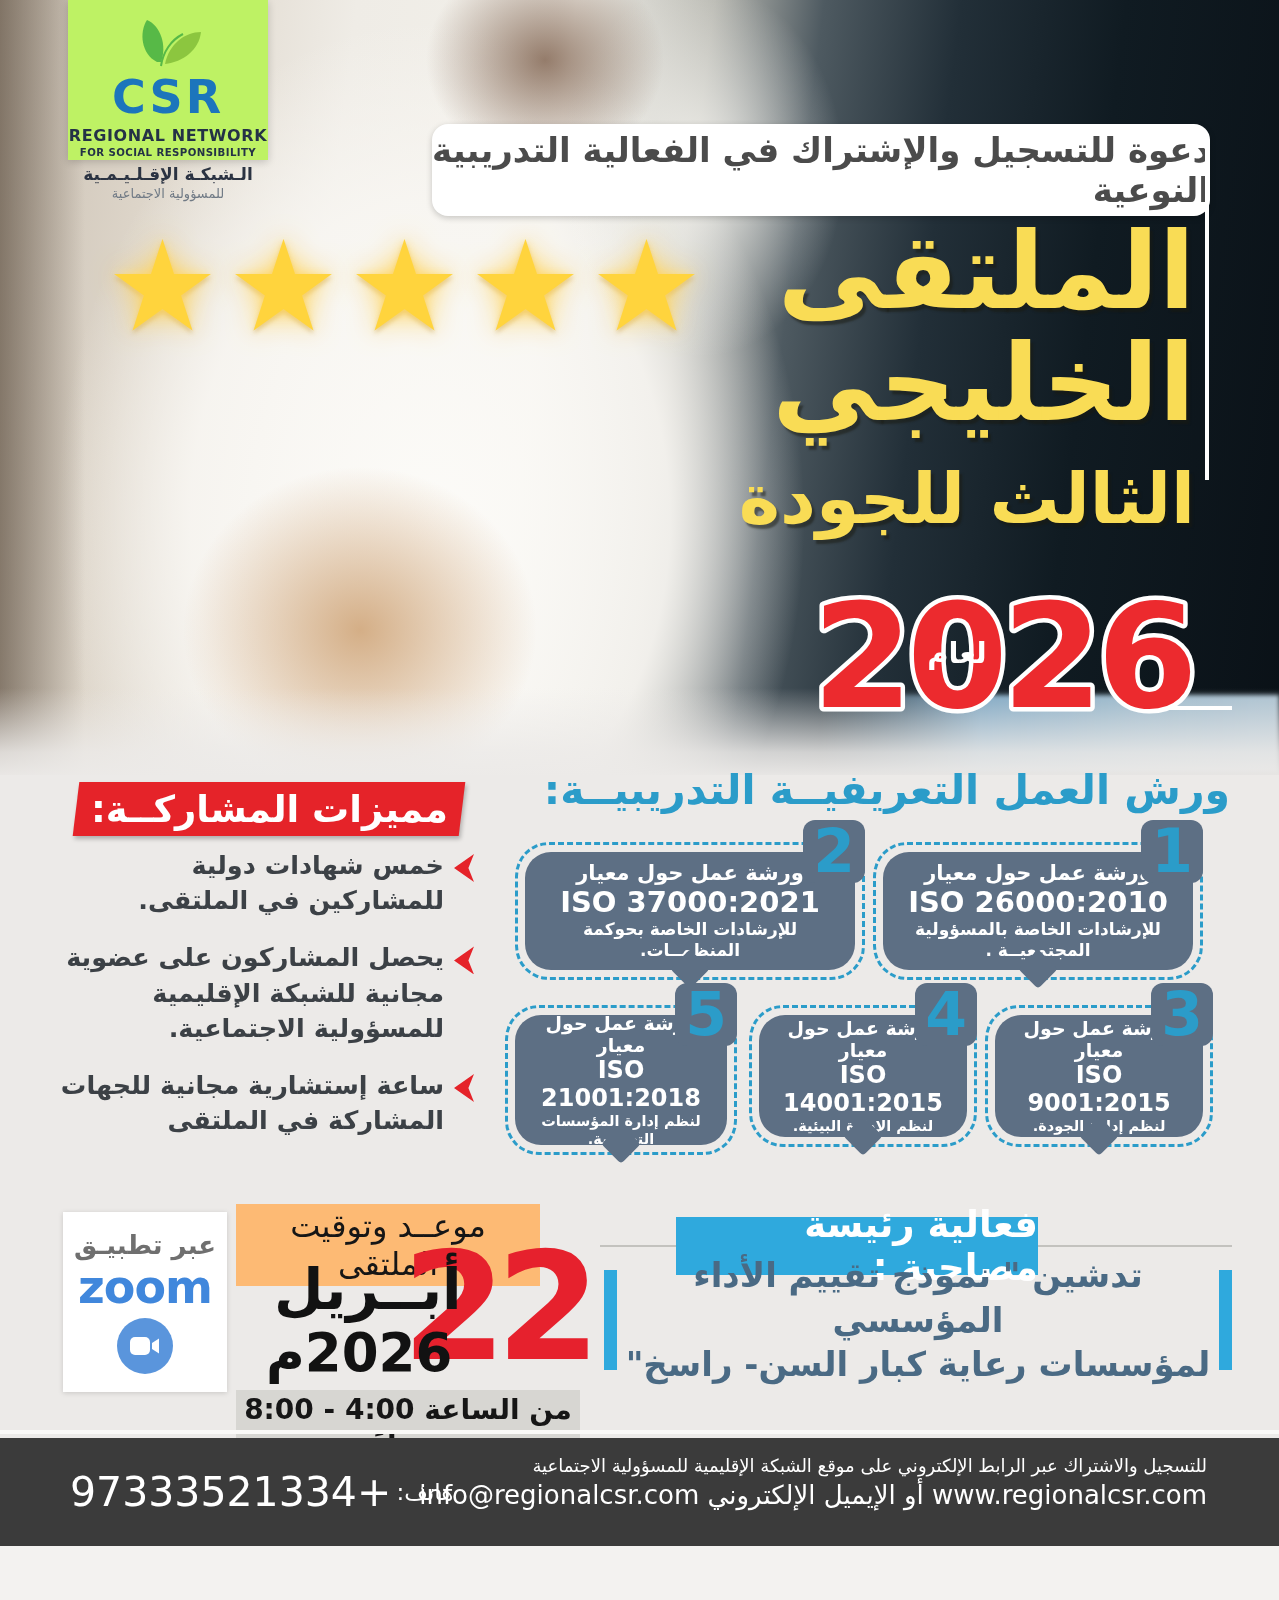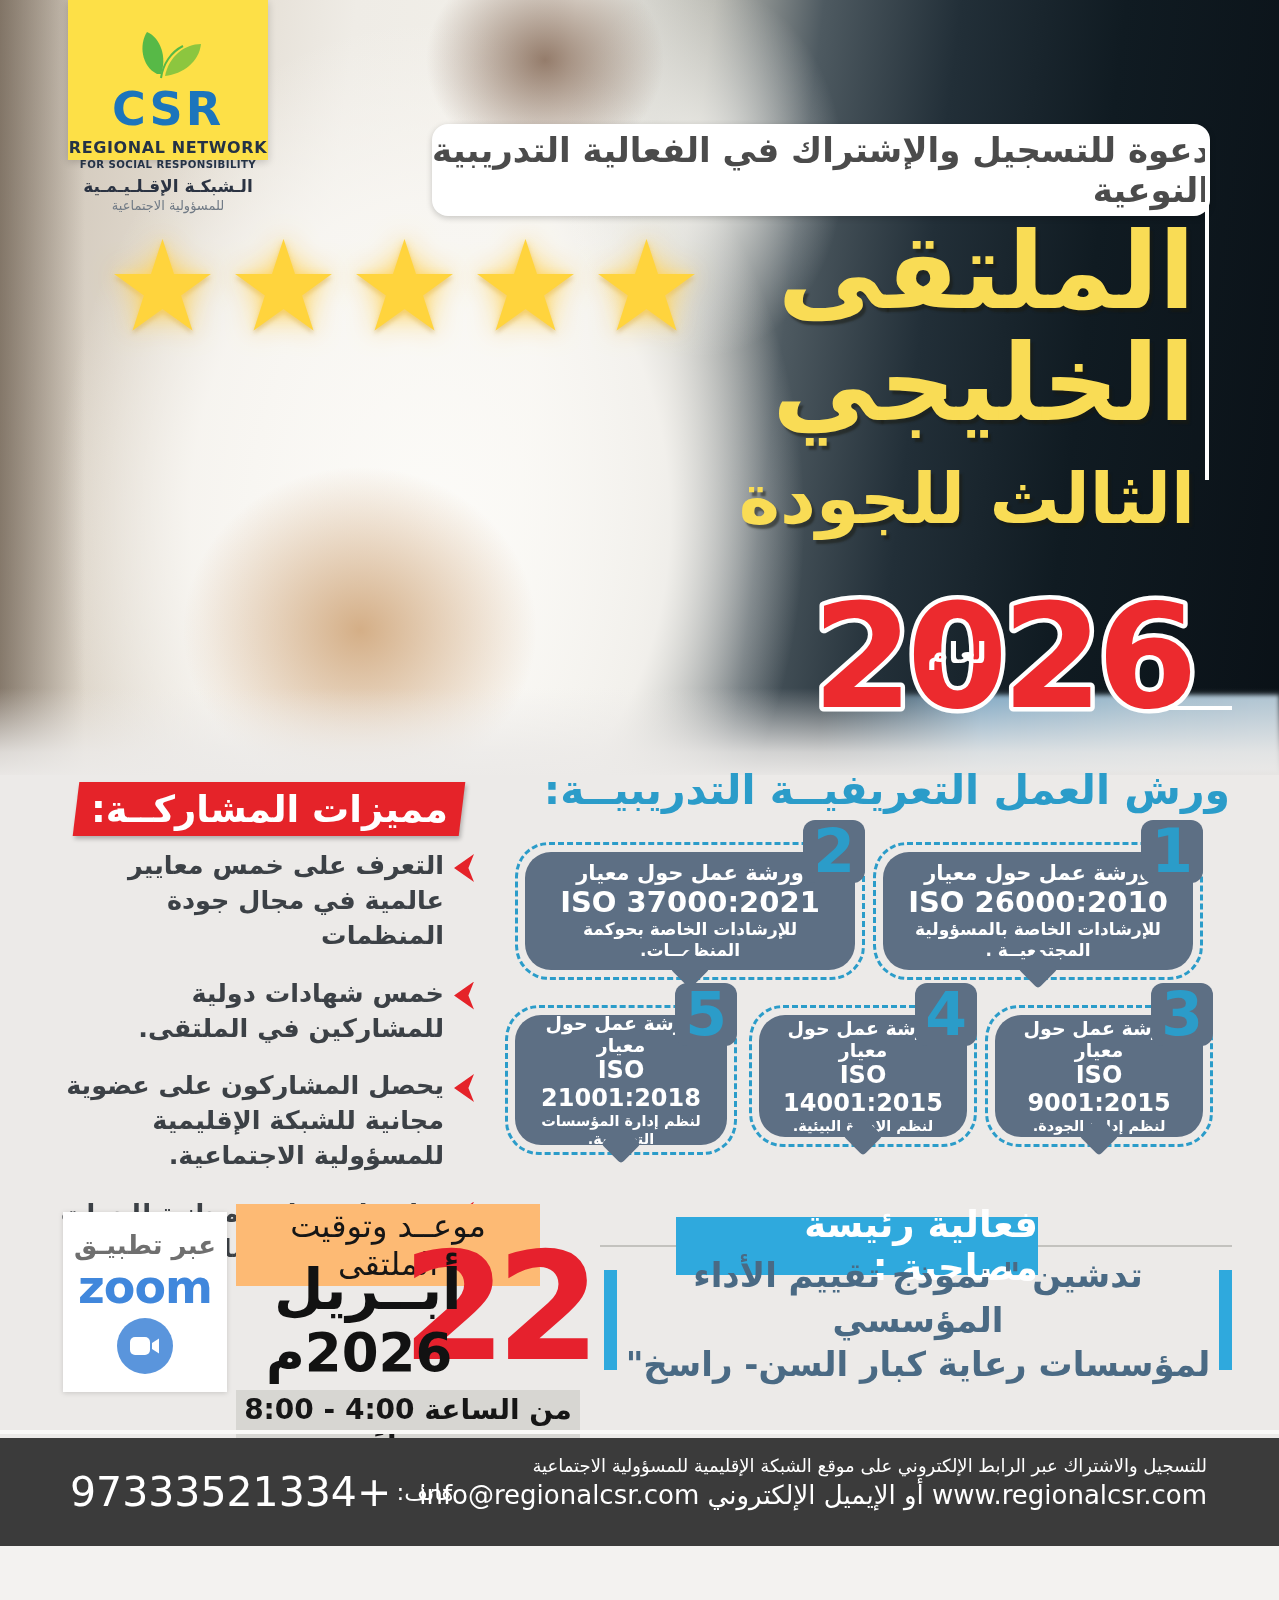--- a/index.html
+++ b/index.html
@@ -25,23 +25,23 @@
     position:absolute;left:820px;top:695px;width:459px;height:78px;
     background:linear-gradient(90deg, rgba(140,180,205,0) 0%, #86b3d2 35%, #a8c9de 70%, #bcd4e4 100%);
     opacity:.9;filter:blur(2px);
   }
   .photo-fade{
     position:absolute;left:0;top:688px;width:1279px;height:92px;
     background:linear-gradient(to bottom, rgba(236,234,232,0), rgba(236,234,232,.85) 70%, #ECEAE8 100%);
   }
   
   .logo-card{
-    position:absolute;left:68px;top:0;width:200px;height:160px;background:#fde047;
+    position:absolute;left:68px;top:0;width:200px;height:160px;background:#bef264;
     box-shadow:0 2px 8px rgba(0,0,0,.18);
-    display:flex;flex-direction:column;align-items:center;padding-top:28px;box-sizing:border-box;
+    display:flex;flex-direction:column;align-items:center;padding-top:16px;box-sizing:border-box;
   }
   .logo-brand{font-size:46px;font-weight:800;color:#1C75BC;letter-spacing:3px;line-height:1;margin-top:2px;}
   .logo-en1{font-size:16px;font-weight:700;color:#243246;letter-spacing:.6px;margin-top:6px;}
   .logo-en2{font-size:10.2px;font-weight:700;color:#243246;letter-spacing:.4px;margin-top:2px;}
   .logo-ar1{font-size:17px;font-weight:700;color:#2b3342;margin-top:6px;direction:rtl;}
   .logo-ar2{font-size:13px;color:#707a85;margin-top:2px;direction:rtl;}
   
   .stars{position:absolute;left:106px;top:224px;display:flex;gap:8px;line-height:1;}
   .stars span{
     font-size:126px;color:#FFD43D;
@@ -253,24 +253,20 @@
     <div class="w-desc">لنظم إدارة المؤسسات التعليمية.</div>
     <span class="tail"></span>
   </div>
 
   <div class="feat-banner">
     <span>مميزات المشاركــة:</span>
   </div>
   <div class="features">
     <div class="feature">
       <span class="chev"></span>
-      <p>التعرف على خمس معايير عالمية في مجال جودة المنظمات</p>
-    </div>
-    <div class="feature">
-      <span class="chev"></span>
       <p>خمس شهادات دولية للمشاركين في الملتقى.</p>
     </div>
     <div class="feature">
       <span class="chev"></span>
       <p>يحصل المشاركون على عضوية مجانية للشبكة الإقليمية للمسؤولية الاجتماعية.</p>
     </div>
     <div class="feature">
       <span class="chev"></span>
       <p>ساعة إستشارية مجانية للجهات المشاركة في الملتقى</p>
     </div>

